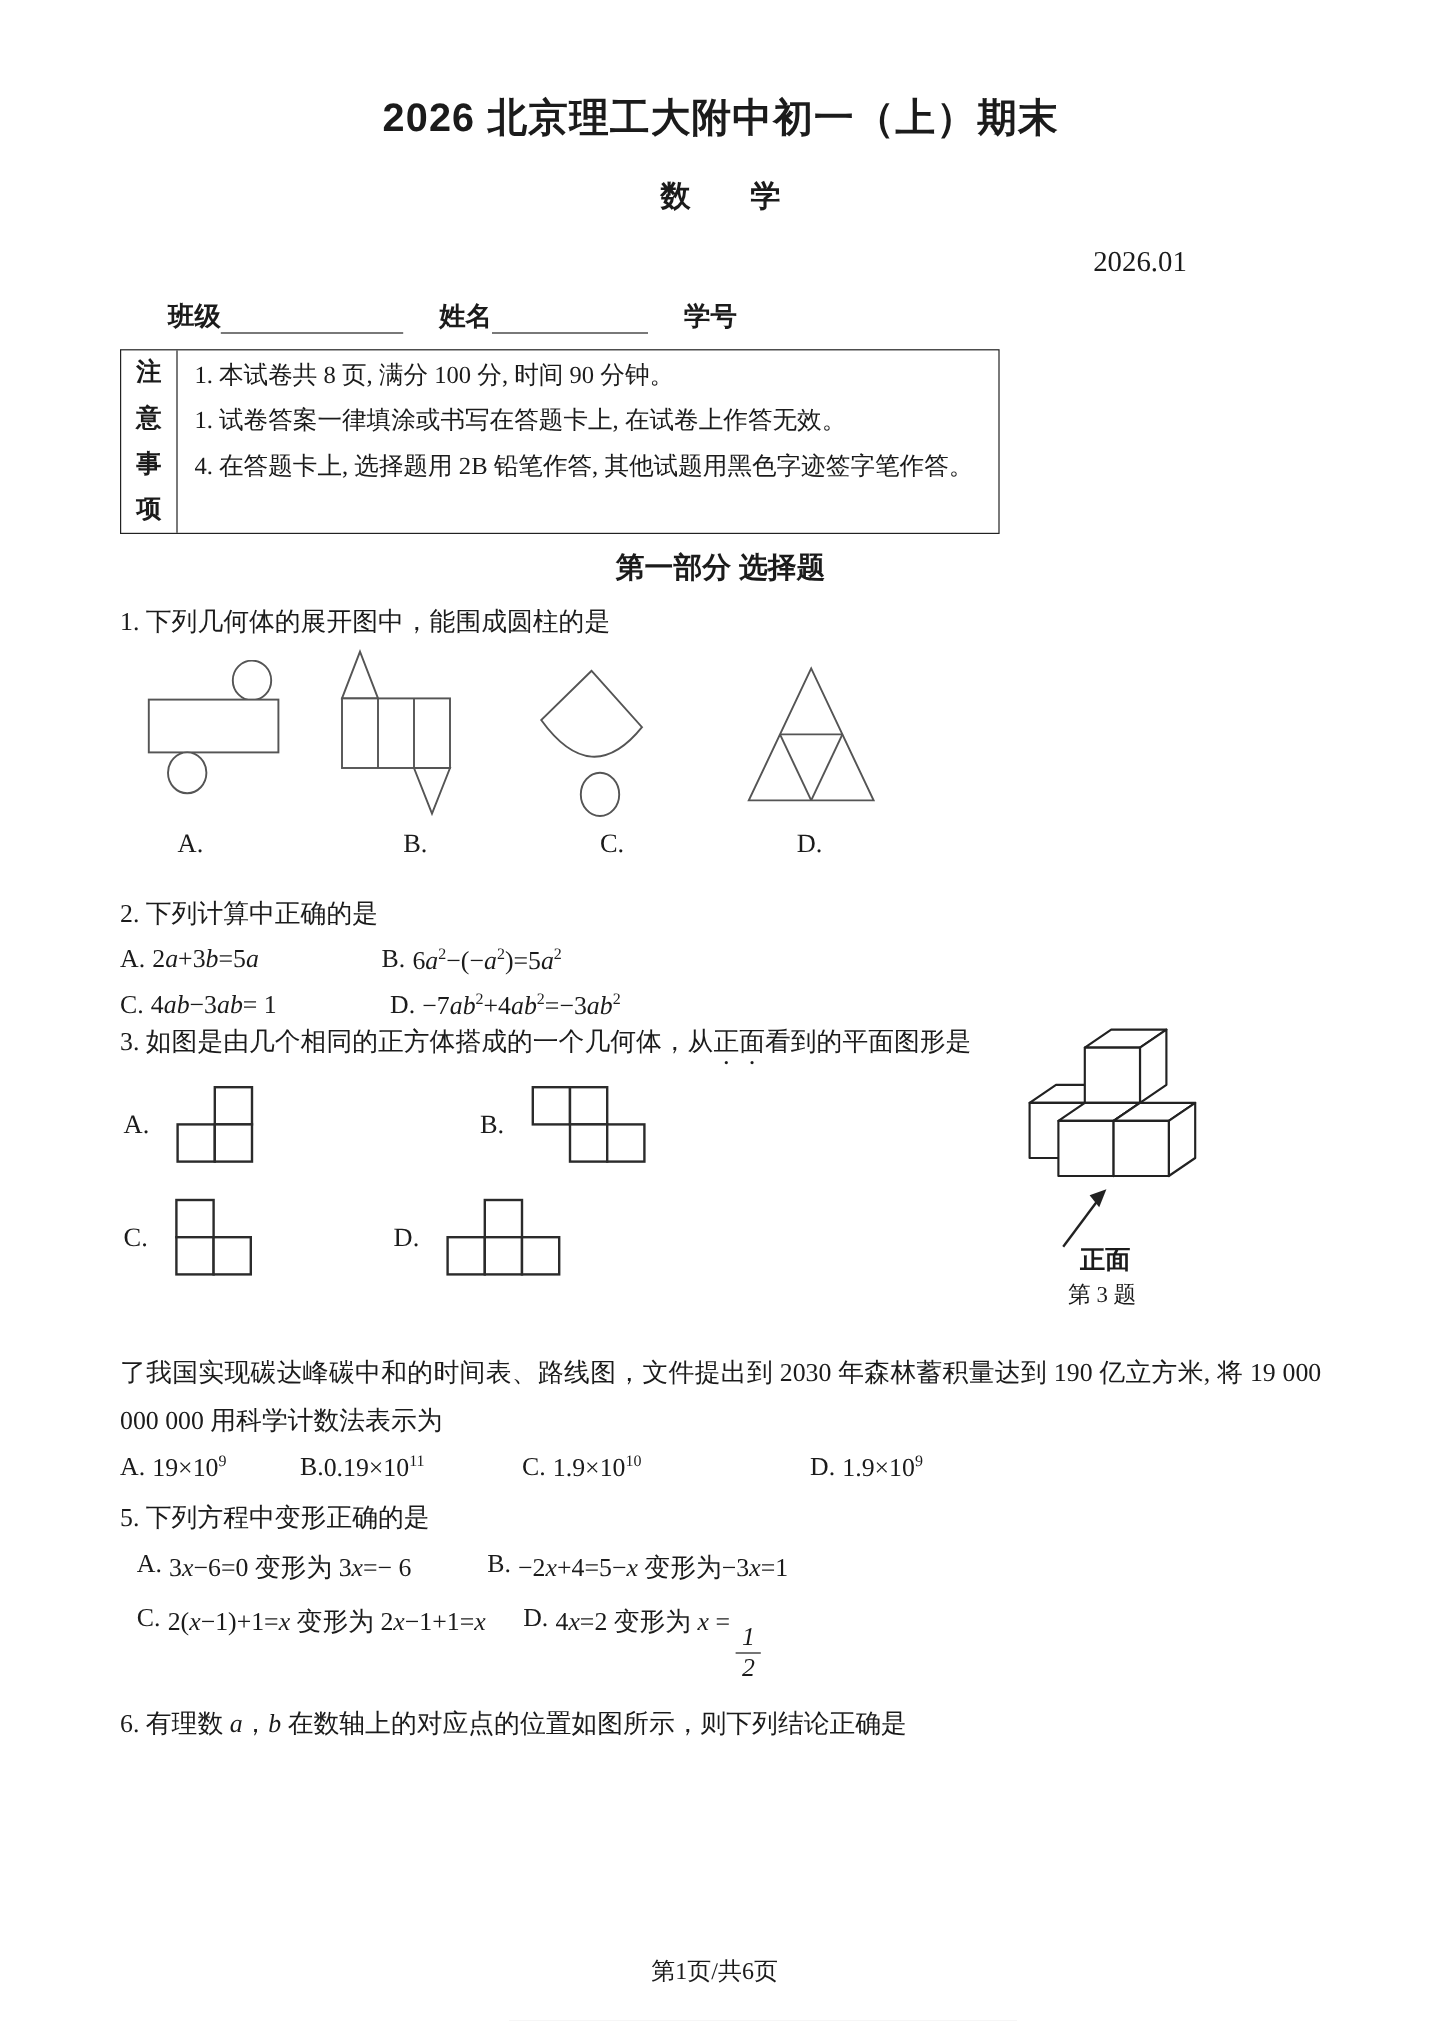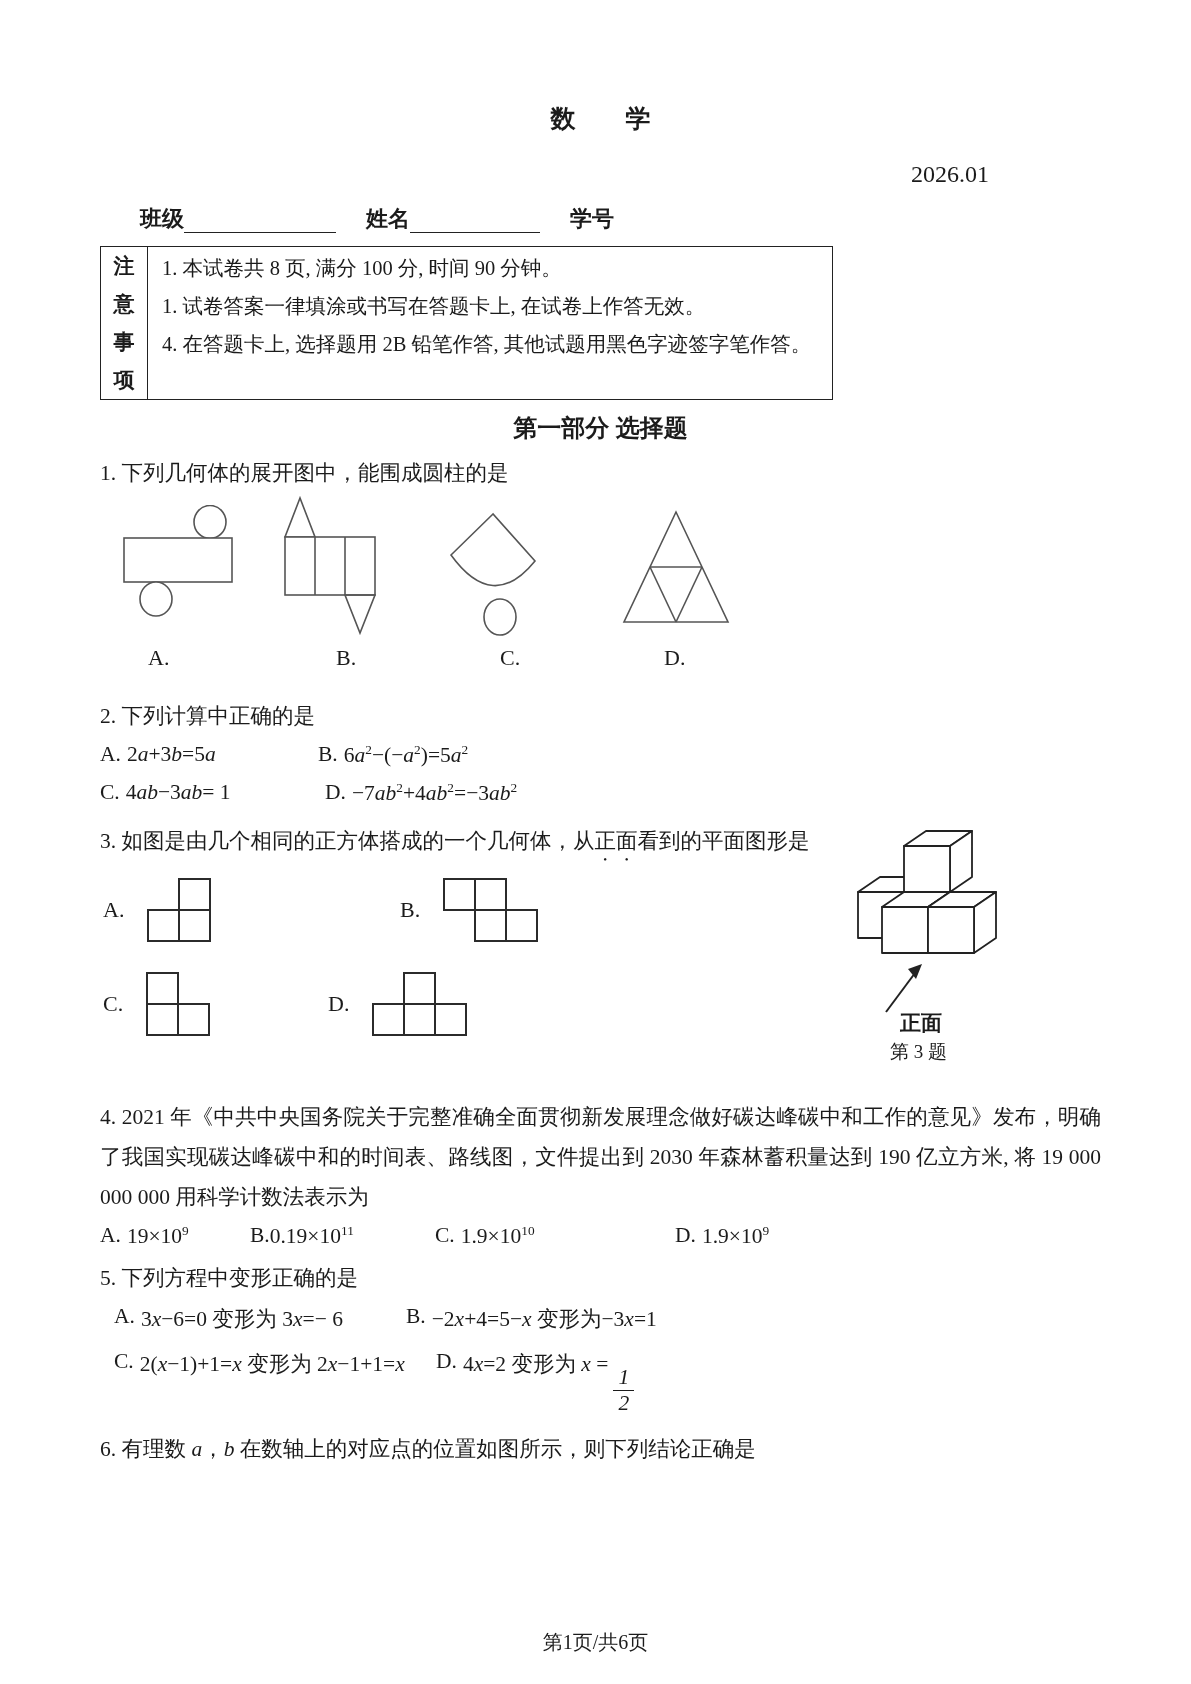--- a/index.html
+++ b/index.html
@@ -76,20 +76,21 @@
   .frac .den{padding-top:1px}
 
   .footer{position:absolute;bottom:28px;left:0;width:100%;text-align:center;font-size:20px}
 </style>
 </head>
 <body>
 
 <div class="page">
   <div class="content">
 
+    <div class="title sans">2026 北京理工大附中初一（上）期末</div>
     <div class="subject sans">数　　学</div>
     <div class="date">2026.01</div>
 
     <div class="fields sans">
       <span>班级</span>
       <span class="blank w1"></span>
       <span class="gap"></span>
       <span>姓名</span>
       <span class="blank w2"></span>
       <span class="gap"></span>
@@ -158,21 +159,21 @@
         <span class="lab">C.</span>
         <span>4<i>ab</i>−3<i>ab</i>= 1</span>
       </span>
       <span class="col">
         <span class="lab">D.</span>
         <span>−7<i>ab</i><sup>2</sup>+4<i>ab</i><sup>2</sup>=−3<i>ab</i><sup>2</sup></span>
       </span>
     </div>
 
     <div class="q3">
-      <div class="stem" style="margin-top:20px">3. 如图是由几个相同的正方体搭成的一个几何体，从<span class="emdot">正面</span>看到的平面图形是</div>
+      <div class="stem" style="margin-top:2px">3. 如图是由几个相同的正方体搭成的一个几何体，从<span class="emdot">正面</span>看到的平面图形是</div>
       <div class="q3-figs">
         <div class="row" style="left:3px;top:6px">
           <span class="lab">A.</span>
           <svg width="66" height="66" viewBox="0 0 66 66">
             <rect class="sq" x="33" y="2" width="31" height="31"></rect>
             <rect class="sq" x="2" y="33" width="31" height="31"></rect>
             <rect class="sq" x="33" y="33" width="31" height="31"></rect>
           </svg>
         </div>
         <div class="row" style="left:300px;top:6px">
@@ -233,21 +234,20 @@
             <line x1="38" y1="196" x2="70" y2="153" stroke="#222" stroke-width="2"></line>
             <polygon points="74,148 60,153 68,163" fill="#222"></polygon>
           </g>
           <text class="front-txt" x="52" y="214" fill="#1b1b1b">正面</text>
           <text class="cap-txt" x="42" y="242" fill="#1b1b1b">第 3 题</text>
         </svg>
       </div>
     </div>
 
     <div class="para">
-      <div class="jl">4. 2021 年《中共中央国务院关于完整准确全面贯彻新发展理念做好碳达峰碳中和工作的意见》发布，明确</div>
       <div class="jl">了我国实现碳达峰碳中和的时间表、路线图，文件提出到 2030 年森林蓄积量达到 190 亿立方米, 将 19 000</div>
       <div>000 000 用科学计数法表示为</div>
     </div>
     <div class="opt-row q4opts">
       <span class="col c1">
         <span class="lab">A.</span>
         <span> 19×10<sup>9</sup></span>
       </span>
       <span class="col c2">
         <span>B.</span>

